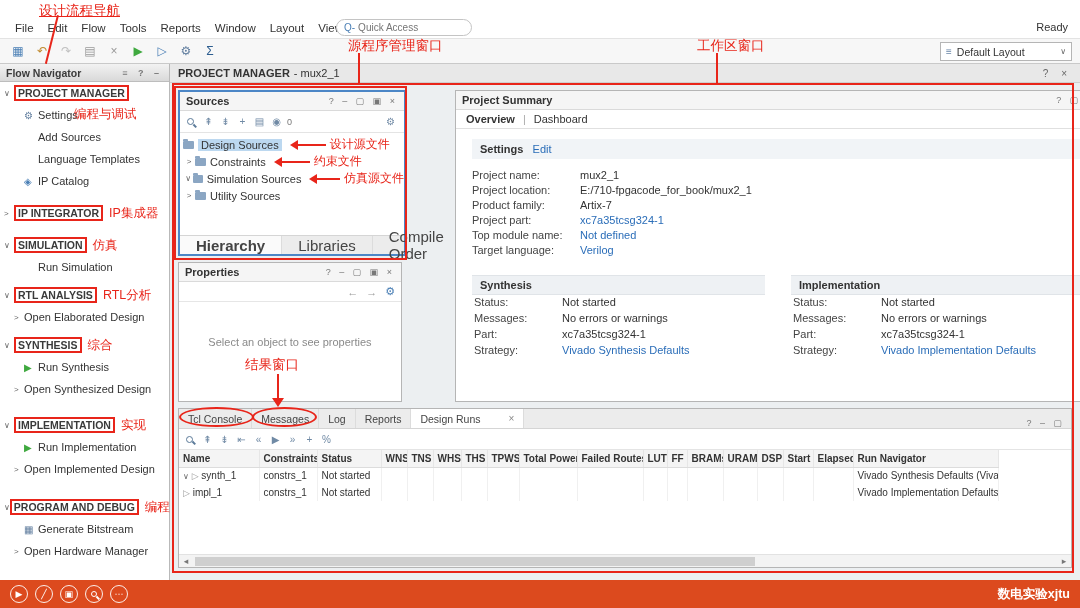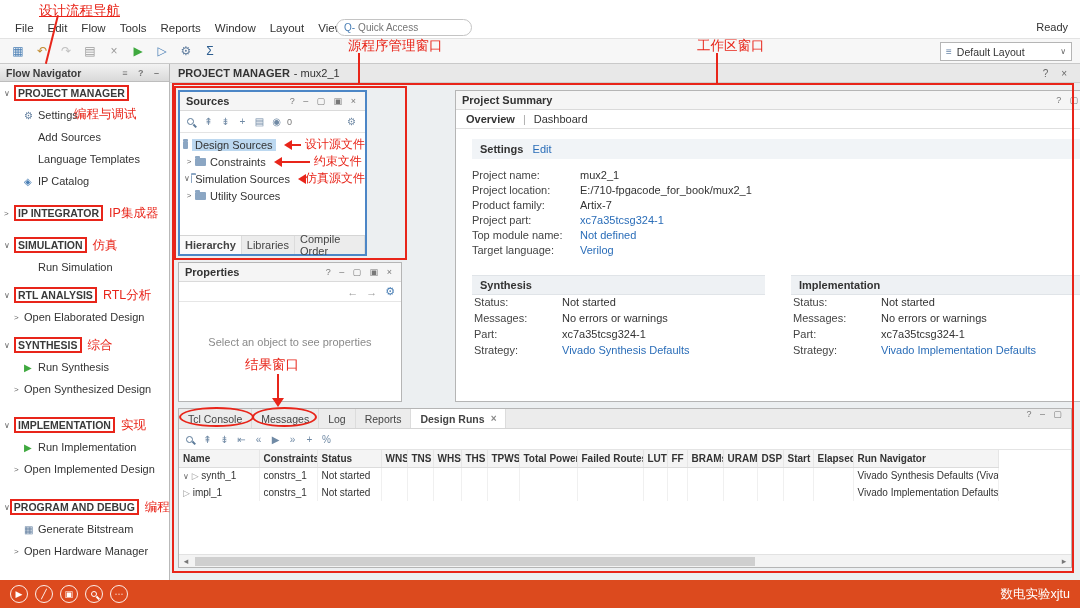--- a/index.html
+++ b/index.html
@@ -41,38 +41,38 @@
   #main-header .mh-sub { font-size:11px; margin-left:4px; }
   #main-header .mh-icons { margin-left:auto; color:#666; font-size:10px; letter-spacing:5px; }
   #main-bg { position:absolute; left:170px; top:83px; width:910px; height:497px; background:#eceff1; }
 
   .panel { position:absolute; background:#fff; border:1px solid #b5b5b5; }
   .p-head { height:19px; background:#f5f5f5; border-bottom:1px solid #dadada; display:flex; align-items:center; padding:0 6px; }
   .p-title { font-weight:bold; font-size:11px; color:#333; }
   .p-icons { margin-left:auto; color:#777; font-size:9px; letter-spacing:3px; white-space:nowrap; }
 
   
-  #sources-panel { left:178px; top:90px; width:189px; height:166px; border:2px solid #4c86c6; }
+  #sources-panel { left:178px; top:90px; width:228px; height:166px; border:2px solid #4c86c6; }
   .src-toolbar { height:22px; border-bottom:1px solid #e4e4e4; display:flex; align-items:center; padding:0 5px; }
   .src-toolbar .sti { width:17px; text-align:center; font-size:10px; color:#708aa5; }
   .mag { display:inline-block; width:7px; height:7px; border:1.5px solid #5b7globalThis;} 
   .mag { display:inline-block; width:7px; height:7px; border:1.5px solid #5b7a99; border-radius:50%; position:relative; margin:0 6px 0 2px; }
   .mag::after { content:""; position:absolute; width:4px; height:1.5px; background:#5b7a99; transform:rotate(45deg); right:-4px; bottom:-2px; }
   .badge0 { font-size:9px; color:#777; margin-left:2px; }
   .src-tree { padding-top:3px; }
   .tree-row { height:17px; display:flex; align-items:center; white-space:nowrap; font-size:11px; }
   .tree-row .tchev { width:10px; text-align:center; color:#666; font-size:8px; }
   .folder { display:inline-block; width:11px; height:8px; background:#8ba6c3; border-radius:1px; position:relative; margin:0 4px 0 1px; }
   .folder::before { content:""; position:absolute; left:0; top:-2px; width:5px; height:2px; background:#8ba6c3; border-radius:1px 1px 0 0; }
   .sel { background:#bcd8f0; padding:0 3px; }
   .arrow-left { display:inline-block; width:34px; height:2px; background:#e8251a; position:relative; margin:0 4px 0 10px; }
   .arrow-left::before { content:""; position:absolute; left:-2px; top:-4px; border-right:8px solid #e8251a; border-top:5px solid transparent; border-bottom:5px solid transparent; }
   .ann-tree { color:#e8251a; font-size:12px; }
   .src-tabs { position:absolute; left:0; bottom:0; width:100%; height:19px; background:#ececec; border-top:1px solid #d5d5d5; display:flex; align-items:center; }
-  .src-tab { padding:0 5px; font-size:11px; color:#444; height:100%; display:flex; align-items:center; border-right:1px solid #dcdcdc; }
+  .src-tab { padding:0 16px; font-size:15px; color:#444; height:100%; display:flex; align-items:center; border-right:1px solid #dcdcdc; }
   .src-tab.active { background:#fafafa; font-weight:bold; }
 
   
   #properties-panel { left:178px; top:262px; width:224px; height:140px; }
   .prop-bar { height:20px; border-bottom:1px solid #e6e6e6; display:flex; align-items:center; justify-content:flex-end; padding:0 6px; color:#9a9a9a; }
   .prop-bar span { margin-left:8px; font-size:11px; }
   .prop-bar .pgear { color:#4a7fb5; }
   .prop-body { height:80px; display:flex; align-items:center; justify-content:center; color:#8a8a8a; font-size:11px; }
 
   
@@ -90,43 +90,43 @@
   .cols { display:flex; gap:26px; margin-top:16px; width:612px; }
   .col { flex:1; }
   .col-head { background:#eef1f4; border-top:1px solid #e0e4e8; border-bottom:1px solid #e0e4e8; padding:3px 8px; font-weight:bold; font-size:11px; }
   .c-row { height:15px; font-size:11px; display:flex; margin-top:1px; padding-left:2px;}
   .c-label { width:88px; color:#444; }
   .sum-scroll { position:absolute; right:0; top:20px; bottom:0; width:11px; background:#f3f3f3; border-left:1px solid #e2e2e2; }
   .sum-thumb { position:absolute; left:1px; top:2px; width:8px; height:110px; background:#cfcfcf; }
 
   
   #runs-panel { left:178px; top:408px; width:894px; height:160px; }
-  .runs-tabs { height:20px; background:#ececec; border-bottom:1px solid #d5d5d5; display:flex; align-items:flex-start; }
+  .runs-tabs { height:20px; background:#ececec; border-bottom:1px solid #d5d5d5; display:flex; align-items:flex-end; }
   .run-tab { padding:0 9px; height:100%; display:flex; align-items:center; font-size:10.5px; color:#444; border-right:1px solid #dcdcdc; }
-  .run-tab.active { background:#fff; font-weight:bold; }
+  .run-tab.active { background:#fff; font-weight:normal;gap:22px; }
   .run-tab .tab-close { margin-left:6px; color:#888; font-size:10px; }
   .runs-tabs .p-icons { margin-right:6px; }
   .runs-toolbar { height:21px; border-bottom:1px solid #e4e4e4; display:flex; align-items:center; padding:0 5px; }
   .runs-toolbar .sti { width:17px; text-align:center; font-size:10px; color:#708aa5; }
   table.runs { border-collapse:collapse; table-layout:fixed; width:820px; font-size:10px; }
   table.runs th { font-weight:bold; text-align:left; background:#f4f4f4; border-bottom:1px solid #dcdcdc; border-right:1px solid #e6e6e6; height:17px; padding:0 4px; overflow:hidden; white-space:nowrap; }
   table.runs td { height:17px; padding:0 4px; overflow:hidden; white-space:nowrap; border-right:1px solid #f0f0f0; color:#333; }
   .rchev{ color:#666; font-size:8px; } .rplay{ color:#9a9a9a; font-size:9px; }
   .indent18{ padding-left:18px; }
   .runs-scroll { position:absolute; left:0; right:0; bottom:0; height:13px; background:#f3f3f3; border-top:1px solid #e2e2e2; display:flex; align-items:center; }
   .rs-arrow { width:14px; text-align:center; color:#777; font-size:9px; }
   .rs-track { flex:1; position:relative; height:100%; }
   .rs-thumb { position:absolute; left:2px; top:2px; height:9px; width:560px; background:#cfcfcf; }
 
   
   #statusbar { position:absolute; left:0; top:580px; width:1080px; height:28px; background:#dc4a1e; display:flex; align-items:center; padding:0 10px; }
   .sb-circle { width:18px; height:18px; border:1.5px solid rgba(255,255,255,.9); border-radius:50%; display:flex; align-items:center; justify-content:center; color:#fff; font-size:9px; margin-right:7px; }
   .mini-mag { width:6px; height:6px; border:1.5px solid #fff; border-radius:50%; position:relative; }
   .mini-mag::after { content:""; position:absolute; width:4px; height:1.5px; background:#fff; transform:rotate(45deg); right:-4px; bottom:-2px; }
-  #sb-label { margin-left:auto; color:#fff; font-size:12.5px; font-weight:normal; }
+  #sb-label { margin-left:auto; color:#fff; font-size:12.5px; font-weight:bold; }
 
   
   #ann { position:absolute; left:0; top:0; width:1080px; height:608px; pointer-events:none; z-index:40; }
   .a-label { position:absolute; color:#e8251a; font-size:13.5px; white-space:nowrap; }
   .a-line { position:absolute; width:2px; background:#e8251a; }
   .a-rect { position:absolute; border:2px solid #e8251a; }
   .a-ellipse { position:absolute; border:2px solid #e8251a; border-radius:50%; }
   .a-head-down { position:absolute; width:0; height:0; border-left:6px solid transparent; border-right:6px solid transparent; border-top:9px solid #e8251a; }
 </style>
 </head>

